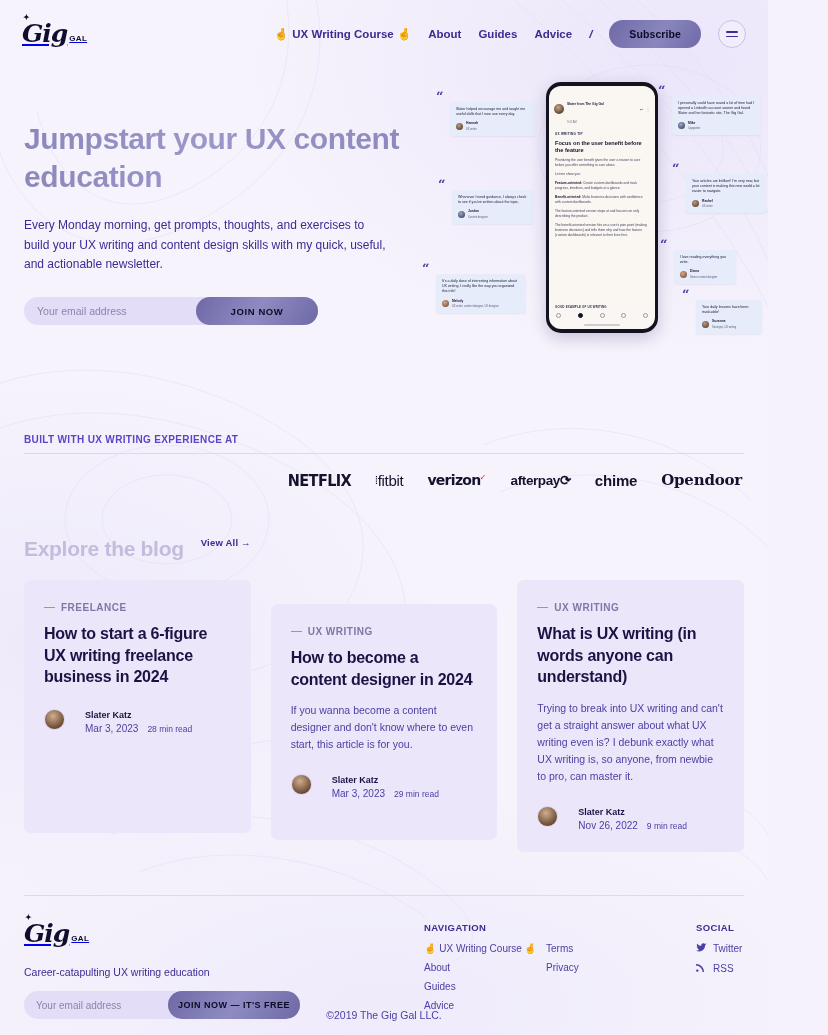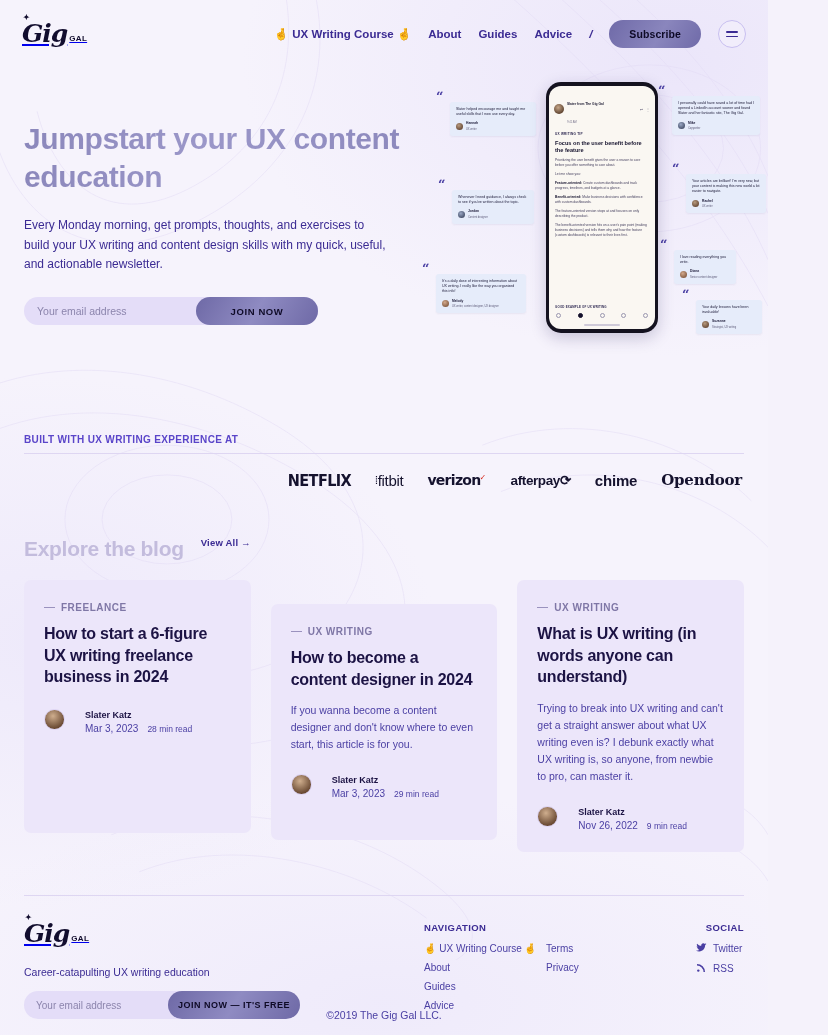--- a/index.html
+++ b/index.html
@@ -334,21 +334,21 @@
   .foot-h {
     font-size: 9.5px; font-weight: bold; letter-spacing: .4px;
     color: #3b2b93; margin-bottom: 10px;
   }
   .foot-nav-cols { display: flex; gap: 0; }
   .foot-nav-cols > div { width: 122px; }
   .foot-link {
     display: block; font-size: 10px; color: #4a3fa3;
     text-decoration: none; margin-bottom: 8px; font-weight: 500;
   }
-  .foot-social { flex: 1; text-align: right; }
+  .foot-social { flex: 1; }
   .soc-link { display: flex; align-items: center; gap: 6px; margin-bottom: 8px; text-decoration: none; }
   .soc-link span.lbl { font-size: 10px; color: #4a3fa3; font-weight: 500; }
   .soc-ico { font-size: 9px; color: #4a3fa3; width: 11px; display: inline-block; }
   .copyright {
     position: absolute; left: 0; right: 0; bottom: 14px;
     text-align: center; font-size: 10.5px; color: #4a3fa3; font-weight: 500;
     z-index: 4;
   }
 </style>
 </head>

